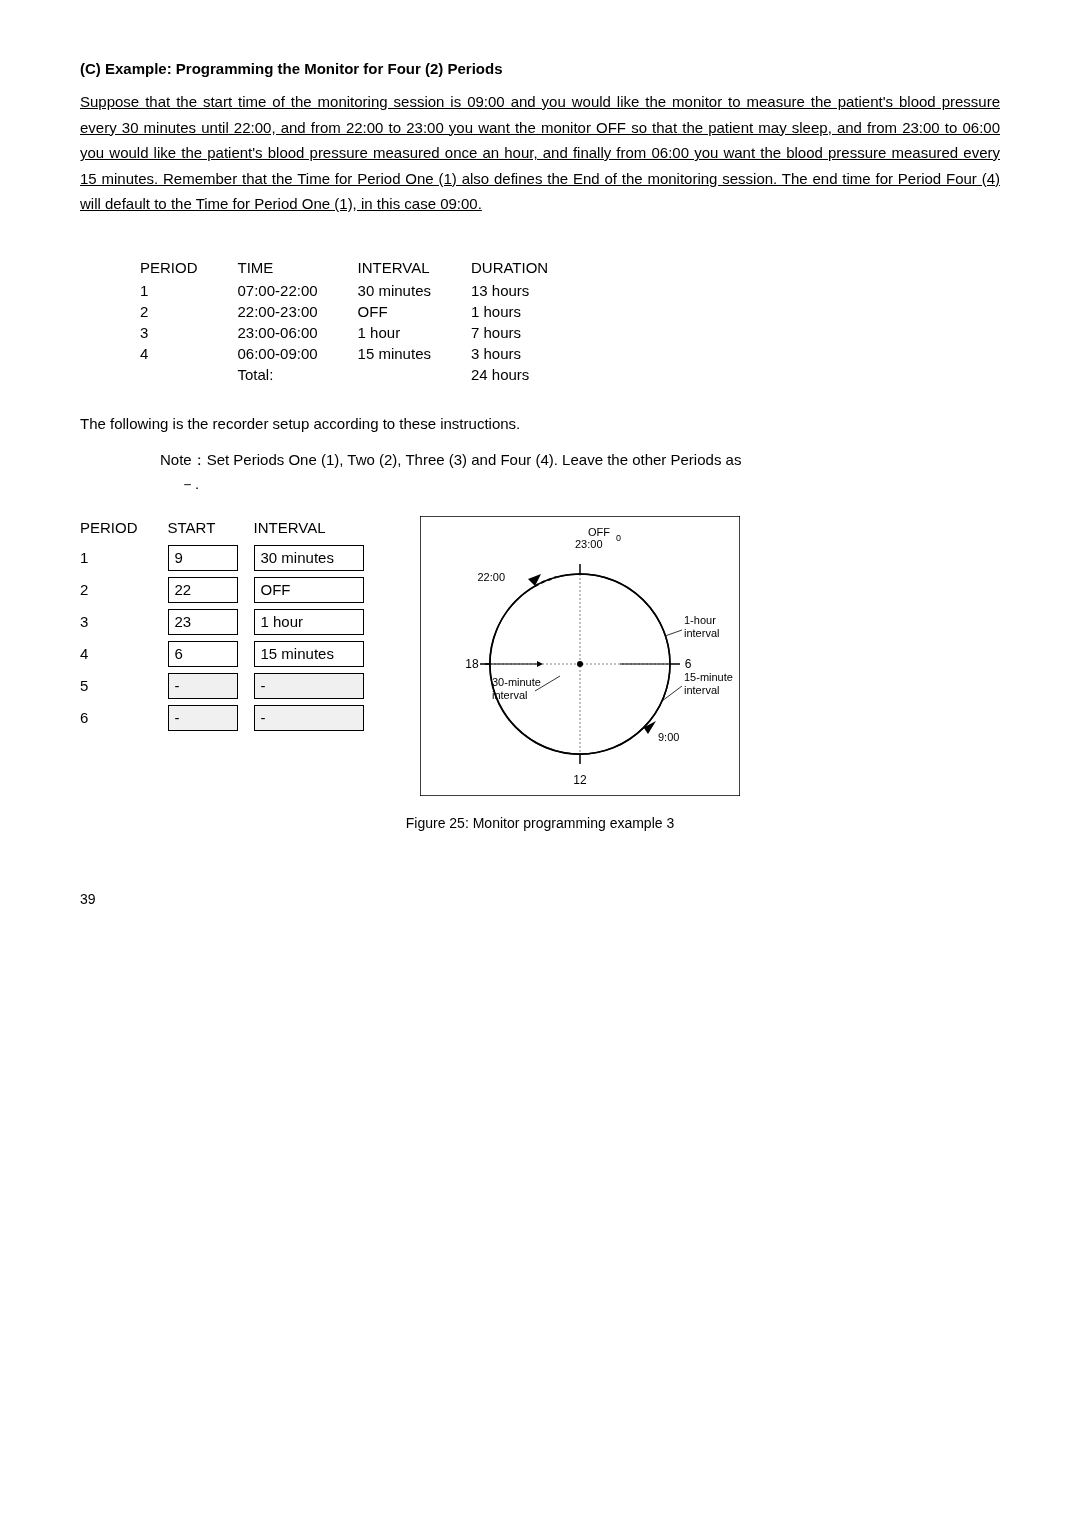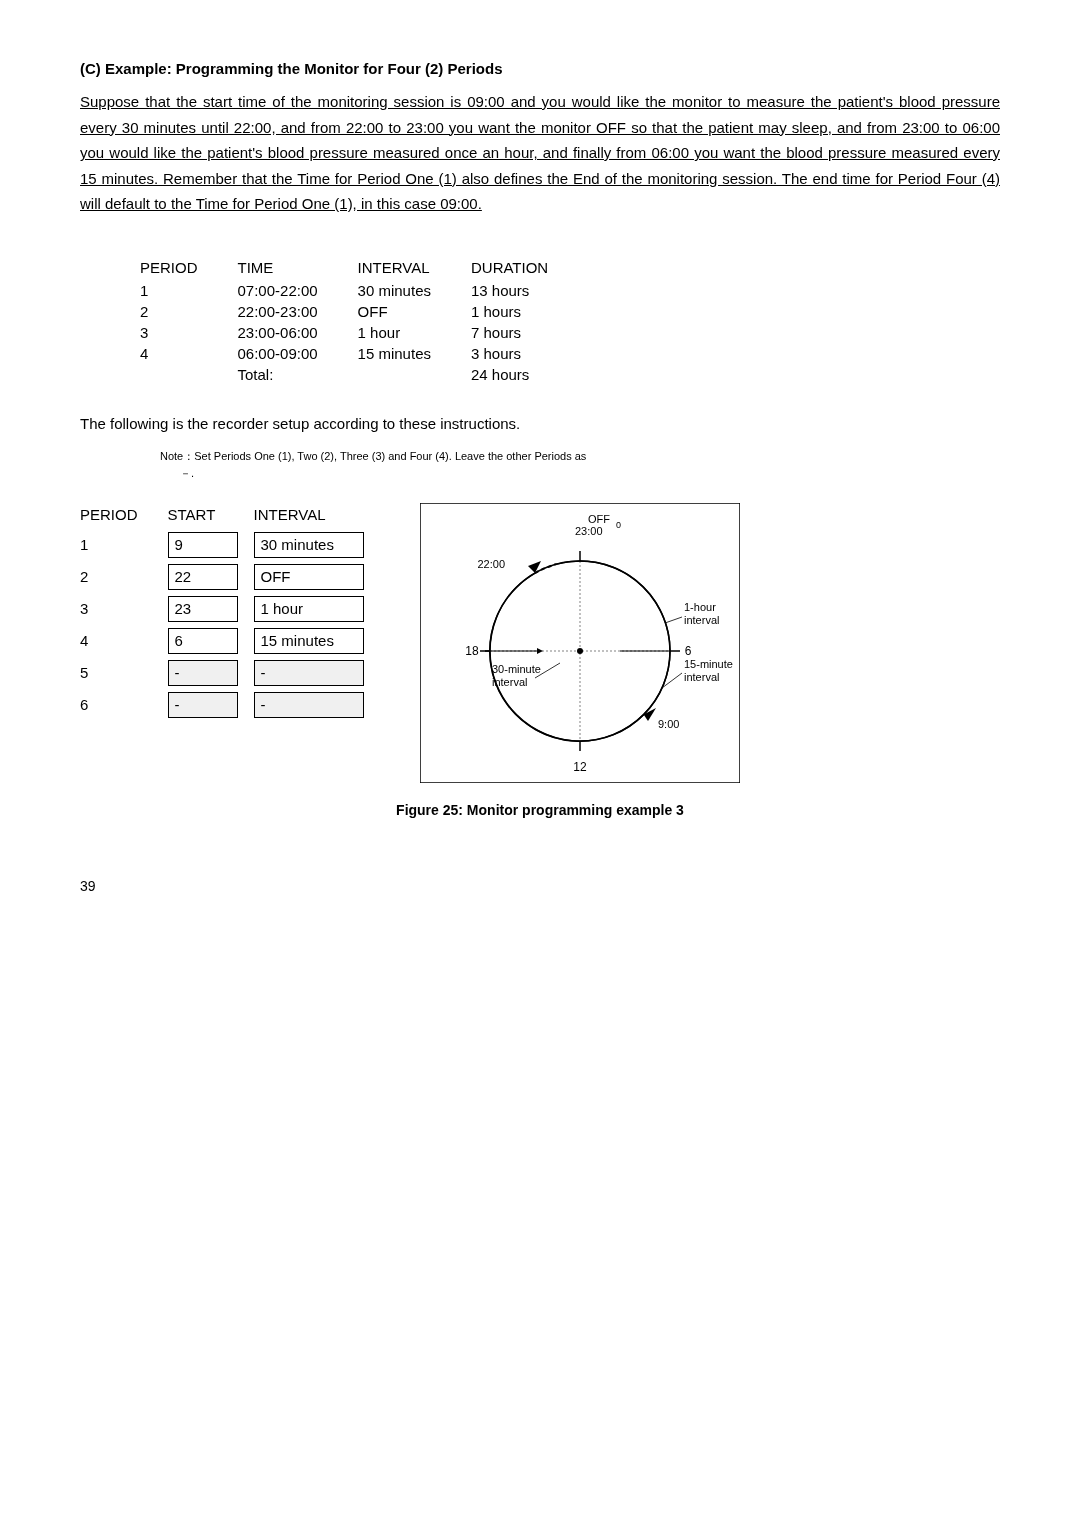--- a/index.html
+++ b/index.html
@@ -37,21 +37,21 @@
     .period-table tr.header td {
       font-weight: normal;
       padding-bottom: 4px;
     }
     .following-text {
       margin: 30px 0 16px 0;
       font-size: 15px;
     }
     .note-text {
       margin: 0 0 20px 80px;
-      font-size: 11px;
+      font-size: 15px;
       line-height: 1.6;
     }
     .figure-container {
       display: flex;
       flex-direction: row;
       align-items: flex-start;
       margin: 10px 0 0 0;
     }
     .left-table {
       flex: 0 0 auto;
@@ -93,21 +93,20 @@
       background: #f0f0f0;
     }
     .clock-container {
       flex: 0 0 auto;
       margin-left: 10px;
     }
     .figure-caption {
       text-align: center;
       margin-top: 16px;
       font-size: 14px;
-      font-weight: bold;
     }
     .page-number {
       margin-top: 60px;
       font-size: 14px;
     }
     svg text {
       font-family: Arial, sans-serif;
     }
   </style>
 </head>

